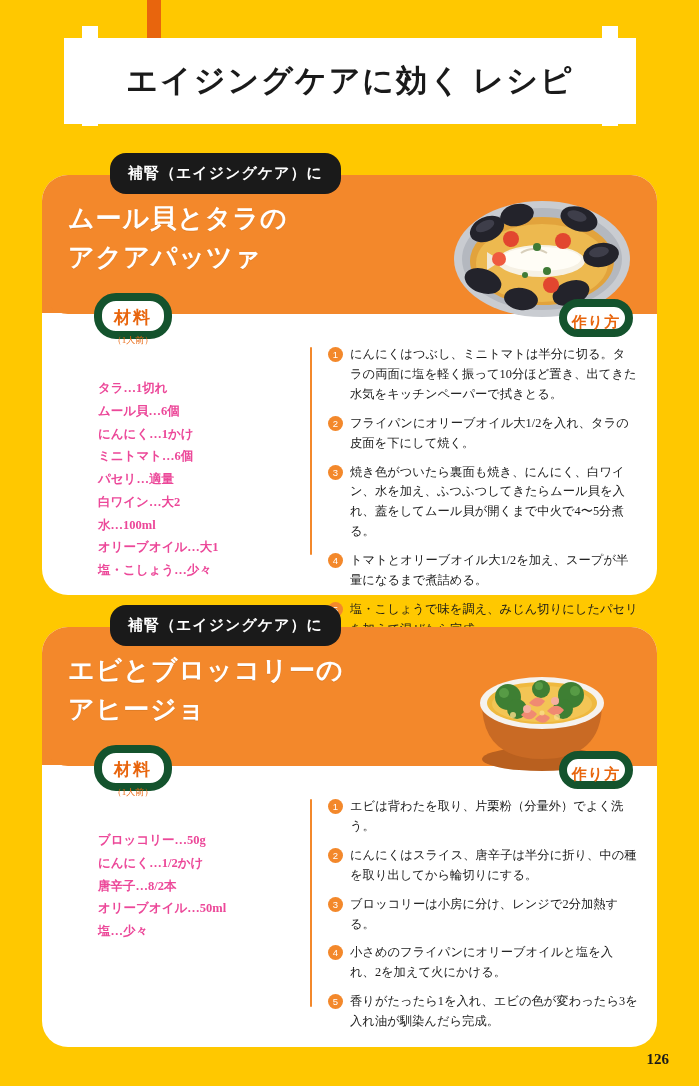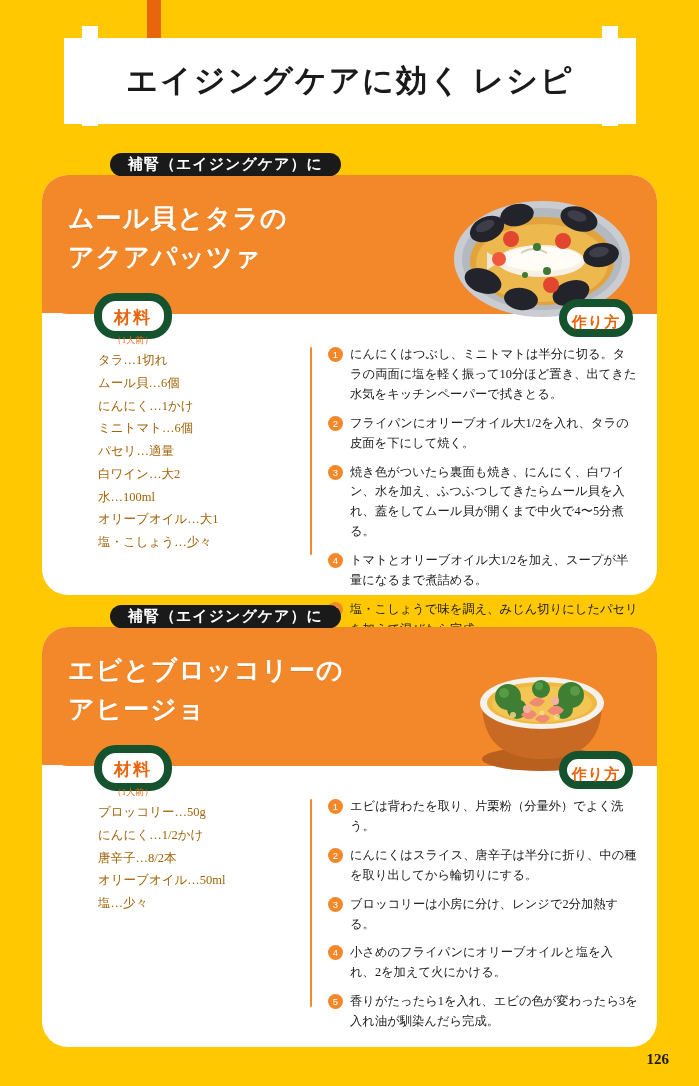--- a/index.html
+++ b/index.html
@@ -70,21 +70,21 @@
     position:absolute;
     left:0; bottom:-1px;
     width:100%; height:34px;
     background:#f3882b;
     border-radius: 0 0 0 26px;
   }
 
   .badge {
     position: absolute;
     top: -22px; left: 68px;
-    height: 23px;
+    height: 41px;
     background: #1a1a1a;
     color: #ffffff;
     border-radius: 16px;
     padding: 0 18px;
     display: flex; align-items: center;
     font-size: 15px;
     font-weight: bold;
     letter-spacing: 1px;
     white-space: nowrap;
     font-family: "Liberation Serif", serif;
@@ -135,26 +135,27 @@
   .label-tsukuri {
     right: 24px; top: 124px;
     width: 74px; height: 38px;
     padding-top: 6px;
     font-size: 15px; font-weight: bold; letter-spacing: 1px;
   }
 
   
   .ingredients {
     position: absolute;
-    left: 56px; top: 174px;
+    left: 56px; top: 202px;
     width: 190px;
     font-size: 12.5px;
     line-height: 1.82;
-    color: #a16207;
-    font-family: "Liberation Serif", serif;
+    color: #ec4899;
+    font-family: "Liberation Serif", serif;
+    font-weight: bold;
   }
   .divider {
     position: absolute;
     left: 268px; top: 172px;
     width: 2px; height: 208px;
     background: #f3882b;
     border-radius: 2px;
   }
   .steps {
     position: absolute;

